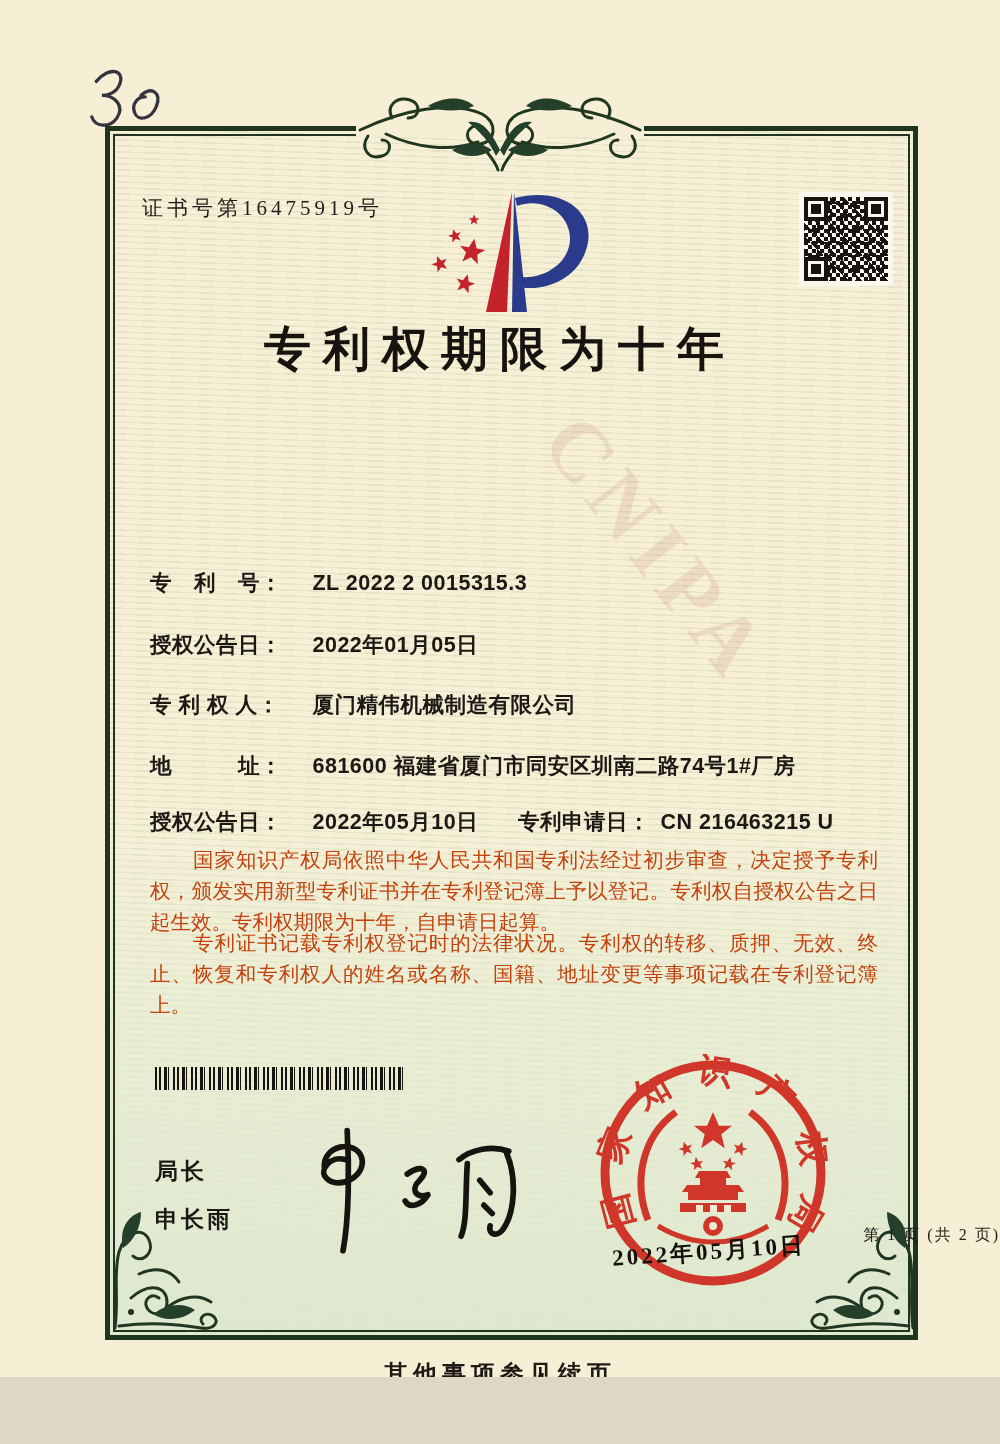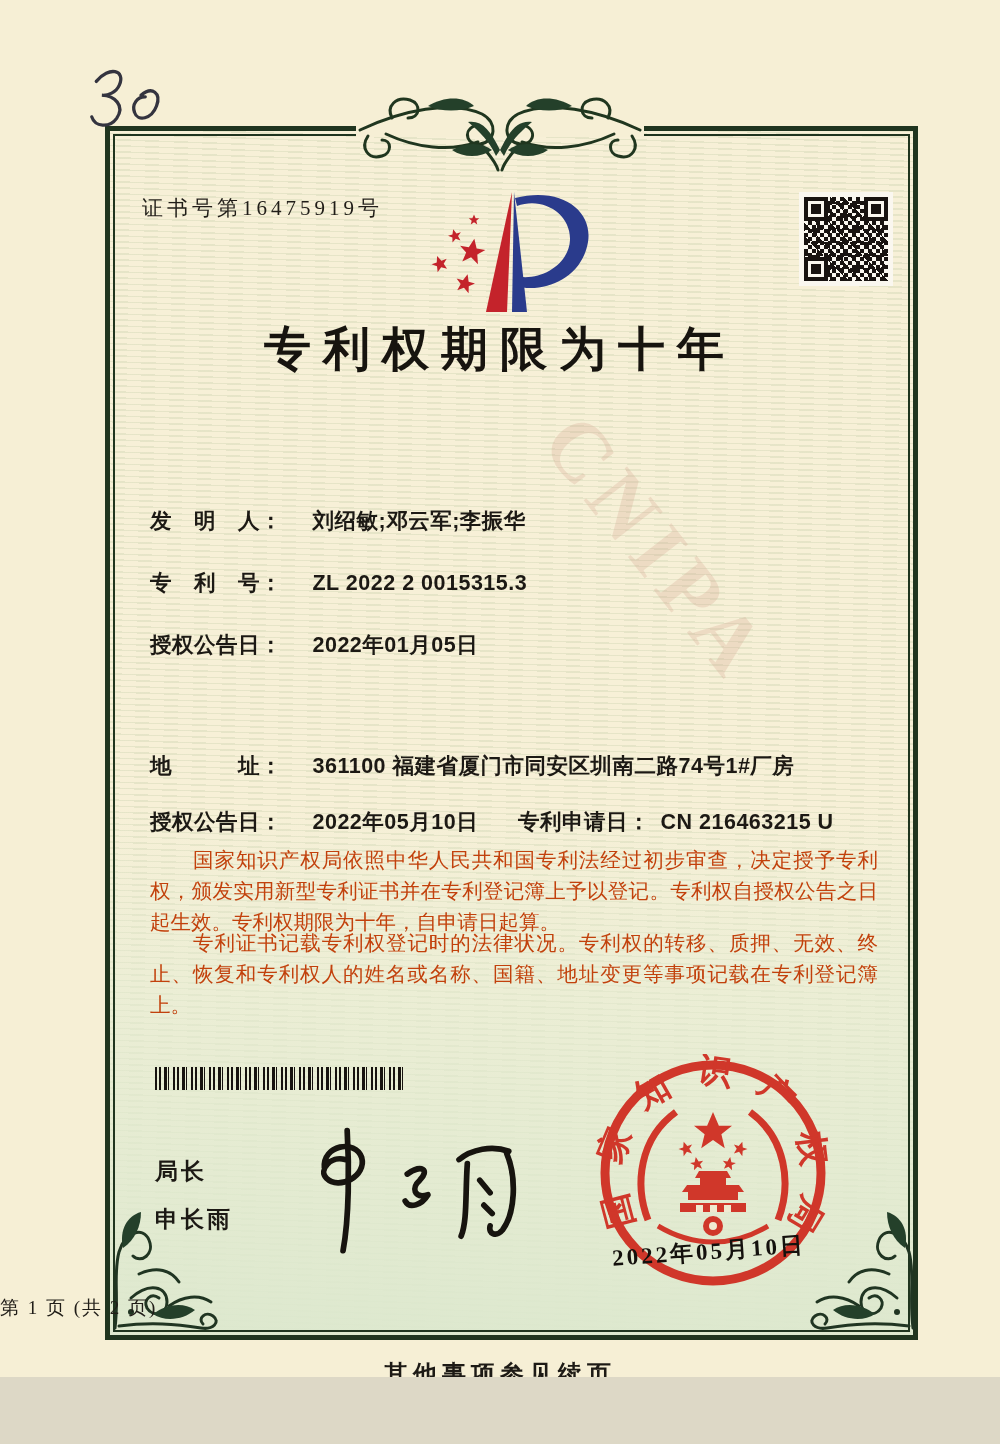--- a/index.html
+++ b/index.html
@@ -67,22 +67,22 @@
 
   .official { position:absolute; left:155px; top:1156px; font-size:23px; font-weight:700;
     letter-spacing:3px; font-family:Liberation Mono, monospace; color:#1c1914; }
   .official .name { margin-top:17px; }
   .signature { position:absolute; left:282px; top:1114px; width:265px; height:145px; }
 
   .seal { position:absolute; left:594px; top:1054px; width:238px; height:238px; opacity:.93; }
   .seal-date { position:absolute; left:612px; top:1236px; font-size:23px; font-weight:700;
     letter-spacing:3px; transform:rotate(-4deg); color:#14110d; }
 
-  .page-info { position:absolute; left:0; right:0; top:1295px; text-align:left;
-    font-size:19px; letter-spacing:2px; }
+  .page-info { position:absolute; left:0; right:0; top:1225px; text-align:right;
+    font-size:16px; letter-spacing:2px; }
   .continuation { position:absolute; left:0; right:0; top:1358px; text-align:center;
     font-size:24px; letter-spacing:5px; font-weight:600; color:#1d1a15; }
 </style>
 </head>
 <body>
 
 <svg width="0" height="0" style="position:absolute" aria-hidden="true">
   <defs>
     <path id="star" d="M0,-10 L2.94,-3.09 L9.51,-3.09 L4.19,1.18 L5.88,8.09 L0,4 L-5.88,8.09 L-4.19,1.18 L-9.51,-3.09 L-2.94,-3.09 Z"></path>
   </defs>
@@ -162,35 +162,35 @@
     <div class="qr-pattern"></div>
     <div class="f tl"></div>
     <div class="f tr"></div>
     <div class="f bl"></div>
   </div>
 
   <div class="title">专利权期限为十年</div>
 
   <div class="watermark">CNIPA</div>
 
-  <div class="row r2">
-    <span class="lbl">发　明　人：</span>
-    <span class="val">刘绍敏;邓云军;李振华</span>
-  </div>
   <div class="row r3">
     <span class="lbl">专　利　号：</span>
     <span class="val">ZL 2022 2 0015315.3</span>
   </div>
   <div class="row r4">
     <span class="lbl">授权公告日：</span>
     <span class="val">2022年01月05日</span>
   </div>
+  <div class="row r5">
+    <span class="lbl">专 利 权 人：</span>
+    <span class="val">厦门精伟机械制造有限公司</span>
+  </div>
   <div class="row r6">
     <span class="lbl">地　　　址：</span>
-    <span class="val">361100 福建省厦门市同安区圳南二路74号1#厂房</span>
+    <span class="val">681600 福建省厦门市同安区圳南二路74号1#厂房</span>
   </div>
   <div class="row r7">
     <span class="lbl">授权公告日：</span>
     <span class="val">2022年05月10日</span>
     <span class="pair2">
       <span class="lbl">专利申请日：</span>
       <span class="val">CN 216463215 U</span>
     </span>
   </div>
 

